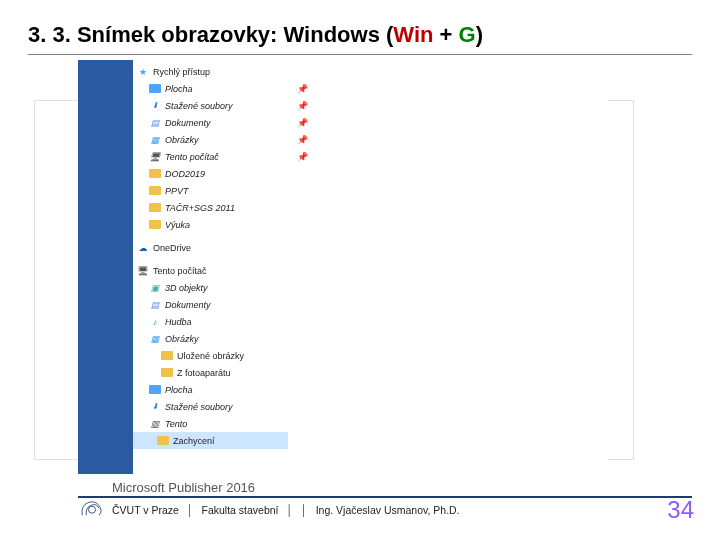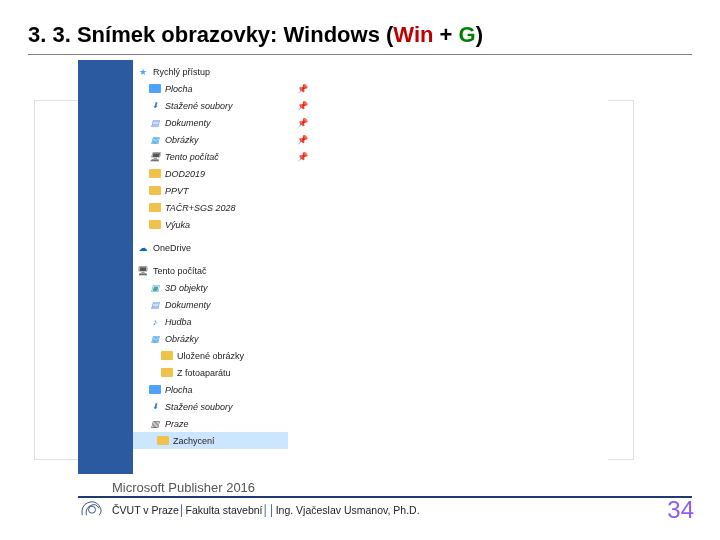--- a/index.html
+++ b/index.html
@@ -33,21 +33,21 @@
   .thumb .stripes.r { left:auto; right:4px; }
   .file .cap { line-height: 11px; }
 
   
   .bg1 { position:absolute; top:100px; left:34px; width:600px; height:360px; border:1px solid #e0e0e0; }
 
   .software { position: absolute; left: 112px; top: 480px; font-size: 13px; color: #555; }
   .hr-bot { position: absolute; top: 496px; left: 78px; width: 614px; height: 2px; background: #1f3a6e; }
   .logo { position: absolute; left: 78px; top: 498px; width: 28px; height: 22px; }
   .logo svg { width: 100%; height: 100%; }
-  .footer { position: absolute; left: 112px; top: 504px; font-size: 10.5px; color: #222; display: flex; align-items: center; gap: 0; }
+  .footer { position: absolute; left: 112px; top: 504px; font-size: 10.5px; color: #222; display: flex; align-items: center; gap: 8px; }
   .footer .sep { color: #1f3a6e; font-weight: bold; }
   .pagenum { position: absolute; right: 26px; top: 496px; font-size: 24px; font-weight: normal; color: #8b5cf6; }
 </style>
 </head>
 <body>
 
 <div class="slide">
   <div class="title">
     <span>3. 3. Snímek obrazovky: Windows (</span><span class="red">Win</span><span> + </span><span class="green">G</span><span>)</span>
   </div>
@@ -94,21 +94,21 @@
       <div class="row sub">
           <span class="ico">
             <span class="folder"></span>
           </span>
           <span>PPVT</span>
         </div>
       <div class="row sub">
           <span class="ico">
             <span class="folder"></span>
           </span>
-          <span>TAČR+SGS 2028</span>
+          <span>TAČR+SGS 2011</span>
         </div>
       <div class="row sub">
           <span class="ico">
             <span class="folder"></span>
           </span>
           <span>Výuka</span>
         </div>
       <div class="gap"></div>
       <div class="row">
           <span class="ico" style="color:#0a62c9">☁</span>
@@ -152,21 +152,21 @@
             <span class="folder blue"></span>
           </span>
           <span>Plocha</span>
         </div>
       <div class="row sub">
           <span class="ico" style="color:#3a7bd5;font-size:8px">⬇</span>
           <span>Stažené soubory</span>
         </div>
       <div class="row sub">
           <span class="ico" style="color:#444">▥</span>
-          <span>Praze</span>
+          <span>Tento</span>
         </div>
       <div class="row sub2 sel">
           <span class="ico">
             <span class="folder"></span>
           </span>
           <span>Zachycení</span>
         </div>
     </div>
 
     <div class="pins">

